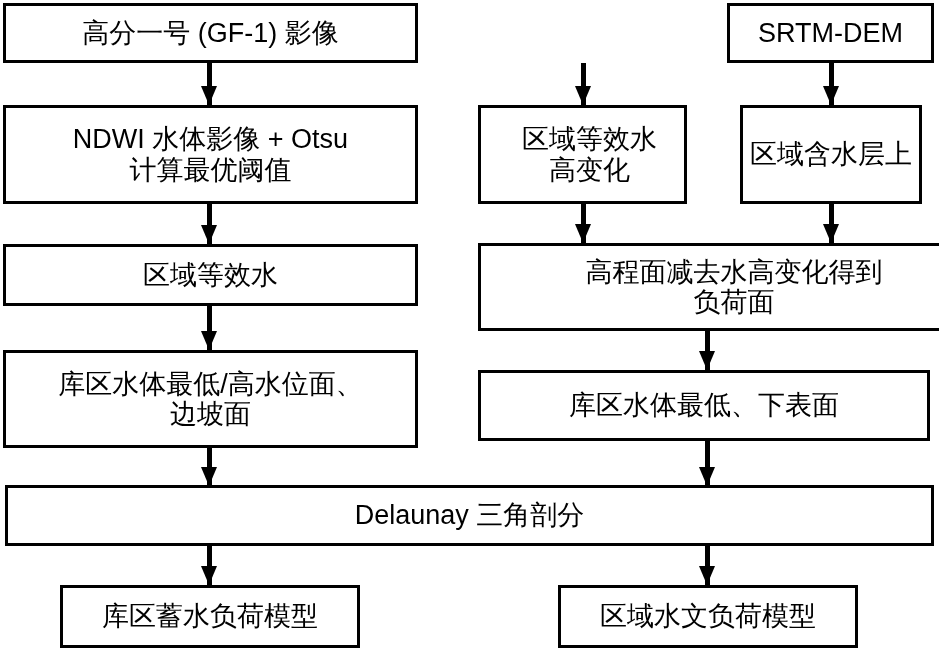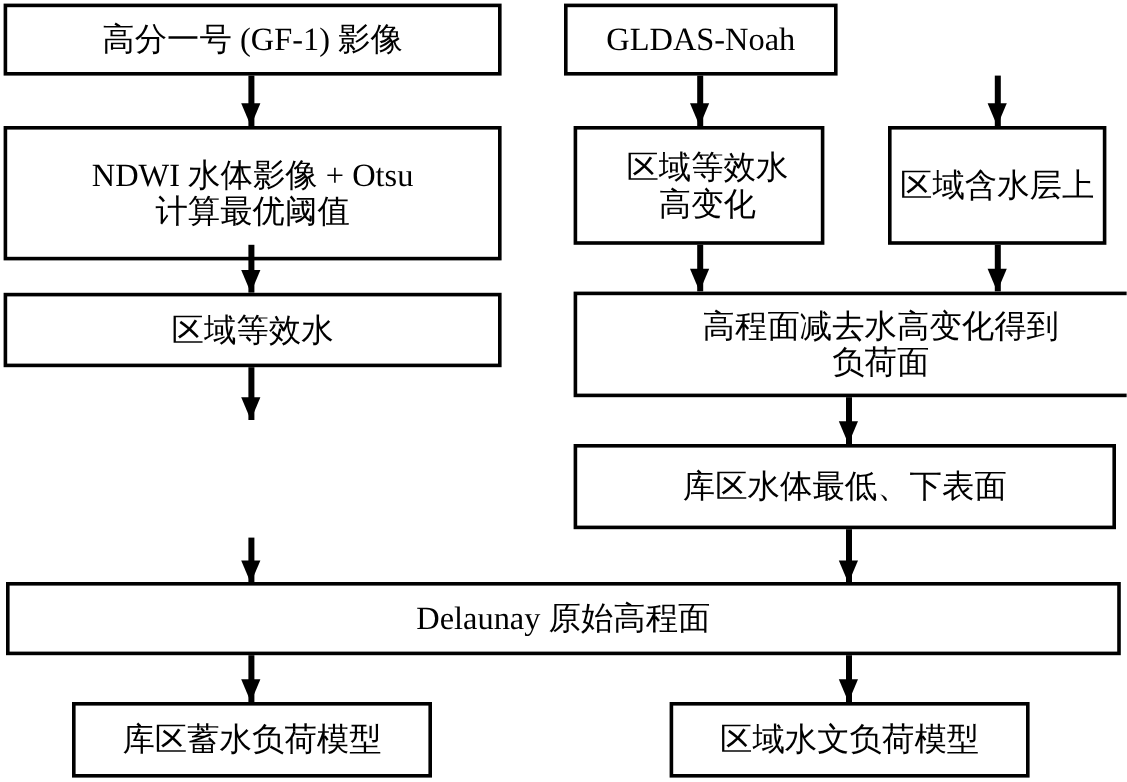--- a/index.html
+++ b/index.html
@@ -6,42 +6,42 @@
     margin: 0;
     padding: 0;
     background: #ffffff;
   }
   #canvas {
     position: relative;
     width: 939px;
     height: 652px;
     background: #ffffff;
     overflow: hidden;
-    font-family: Liberation Serif, serif;
+    font-family: Liberation Sans, sans-serif;
   }
   .node {
     position: absolute;
     box-sizing: border-box;
     border: 3px solid #000000;
     background: #ffffff;
     display: flex;
     align-items: center;
     justify-content: center;
     text-align: center;
     color: #000000;
     line-height: 1.12;
     padding: 1px 4px;
   }
   .node .label {
     display: block;
     white-space: pre-line;
   }
   
   #n-gf1      { left: 3px;   top: 3px;   width: 415px; height: 60px;  font-size: 27px; }
-  #n-ndwi     { left: 3px;   top: 105px; width: 415px; height: 112px;  font-size: 27px; }
+  #n-ndwi     { left: 3px;   top: 105px; width: 415px; height: 99px;  font-size: 27px; }
   #n-boundary { left: 3px;   top: 244px; width: 415px; height: 62px;  font-size: 27px; }
   #n-levels   { left: 3px;   top: 350px; width: 415px; height: 98px;  font-size: 27px; }
 
   #n-gldas    { left: 470px; top: 3px;   width: 228px; height: 60px;  font-size: 27px; }
   #n-ewh      { left: 478px; top: 105px; width: 209px; height: 99px;  font-size: 27px; padding-left: 18px; }
 
   #n-srtm     { left: 727px; top: 3px;   width: 207px; height: 60px;  font-size: 27px; }
   #n-dem      { left: 740px; top: 105px; width: 182px; height: 99px;  font-size: 27px; }
 
   #n-loadsurf { left: 478px; top: 243px; width: 512px; height: 88px;  font-size: 27px; }
@@ -99,45 +99,49 @@
 
   <div class="node" id="n-boundary">
     <span class="label">区域等效水</span>
   </div>
 
   <div class="conn" style="left:207px; top:306px; width:5px; height:44px;">
     <div class="shaft" style="height:44px;"></div>
     <div class="head" style="top:25px;"></div>
   </div>
 
+  <div class="node" id="n-levels">
+    <span class="label">库区水体最低/高水位面、
+边坡面</span>
+  </div>
 
   <div class="conn" style="left:207px; top:448px; width:5px; height:38px;">
     <div class="shaft" style="height:38px;"></div>
     <div class="head" style="top:19px;"></div>
   </div>
 
-  <div class="node" id="n-gldas">
-    <span class="label">GLDAS-Noah</span>
-  </div>
 
   <div class="conn" style="left:581px; top:63px; width:5px; height:42px;">
     <div class="shaft" style="height:42px;"></div>
     <div class="head" style="top:23px;"></div>
   </div>
 
   <div class="node" id="n-ewh">
     <span class="label">区域等效水
 高变化</span>
   </div>
 
   <div class="conn" style="left:581px; top:204px; width:5px; height:39px;">
     <div class="shaft" style="height:39px;"></div>
     <div class="head" style="top:20px;"></div>
   </div>
 
+  <div class="node" id="n-srtm">
+    <span class="label">SRTM-DEM</span>
+  </div>
 
   <div class="conn" style="left:829px; top:63px; width:5px; height:42px;">
     <div class="shaft" style="height:42px;"></div>
     <div class="head" style="top:23px;"></div>
   </div>
 
   <div class="node" id="n-dem">
     <span class="label">区域含水层上</span>
   </div>
 
@@ -159,21 +163,21 @@
   <div class="node" id="n-aquifer">
     <span class="label">库区水体最低、下表面</span>
   </div>
 
   <div class="conn" style="left:705px; top:441px; width:5px; height:45px;">
     <div class="shaft" style="height:45px;"></div>
     <div class="head" style="top:26px;"></div>
   </div>
 
   <div class="node" id="n-delaunay">
-    <span class="label">Delaunay 原始高程面</span>
+    <span class="label">Delaunay 三角剖分</span>
   </div>
 
   <div class="conn" style="left:207px; top:546px; width:5px; height:39px;">
     <div class="shaft" style="height:39px;"></div>
     <div class="head" style="top:20px;"></div>
   </div>
 
   <div class="conn" style="left:705px; top:546px; width:5px; height:39px;">
     <div class="shaft" style="height:39px;"></div>
     <div class="head" style="top:20px;"></div>

